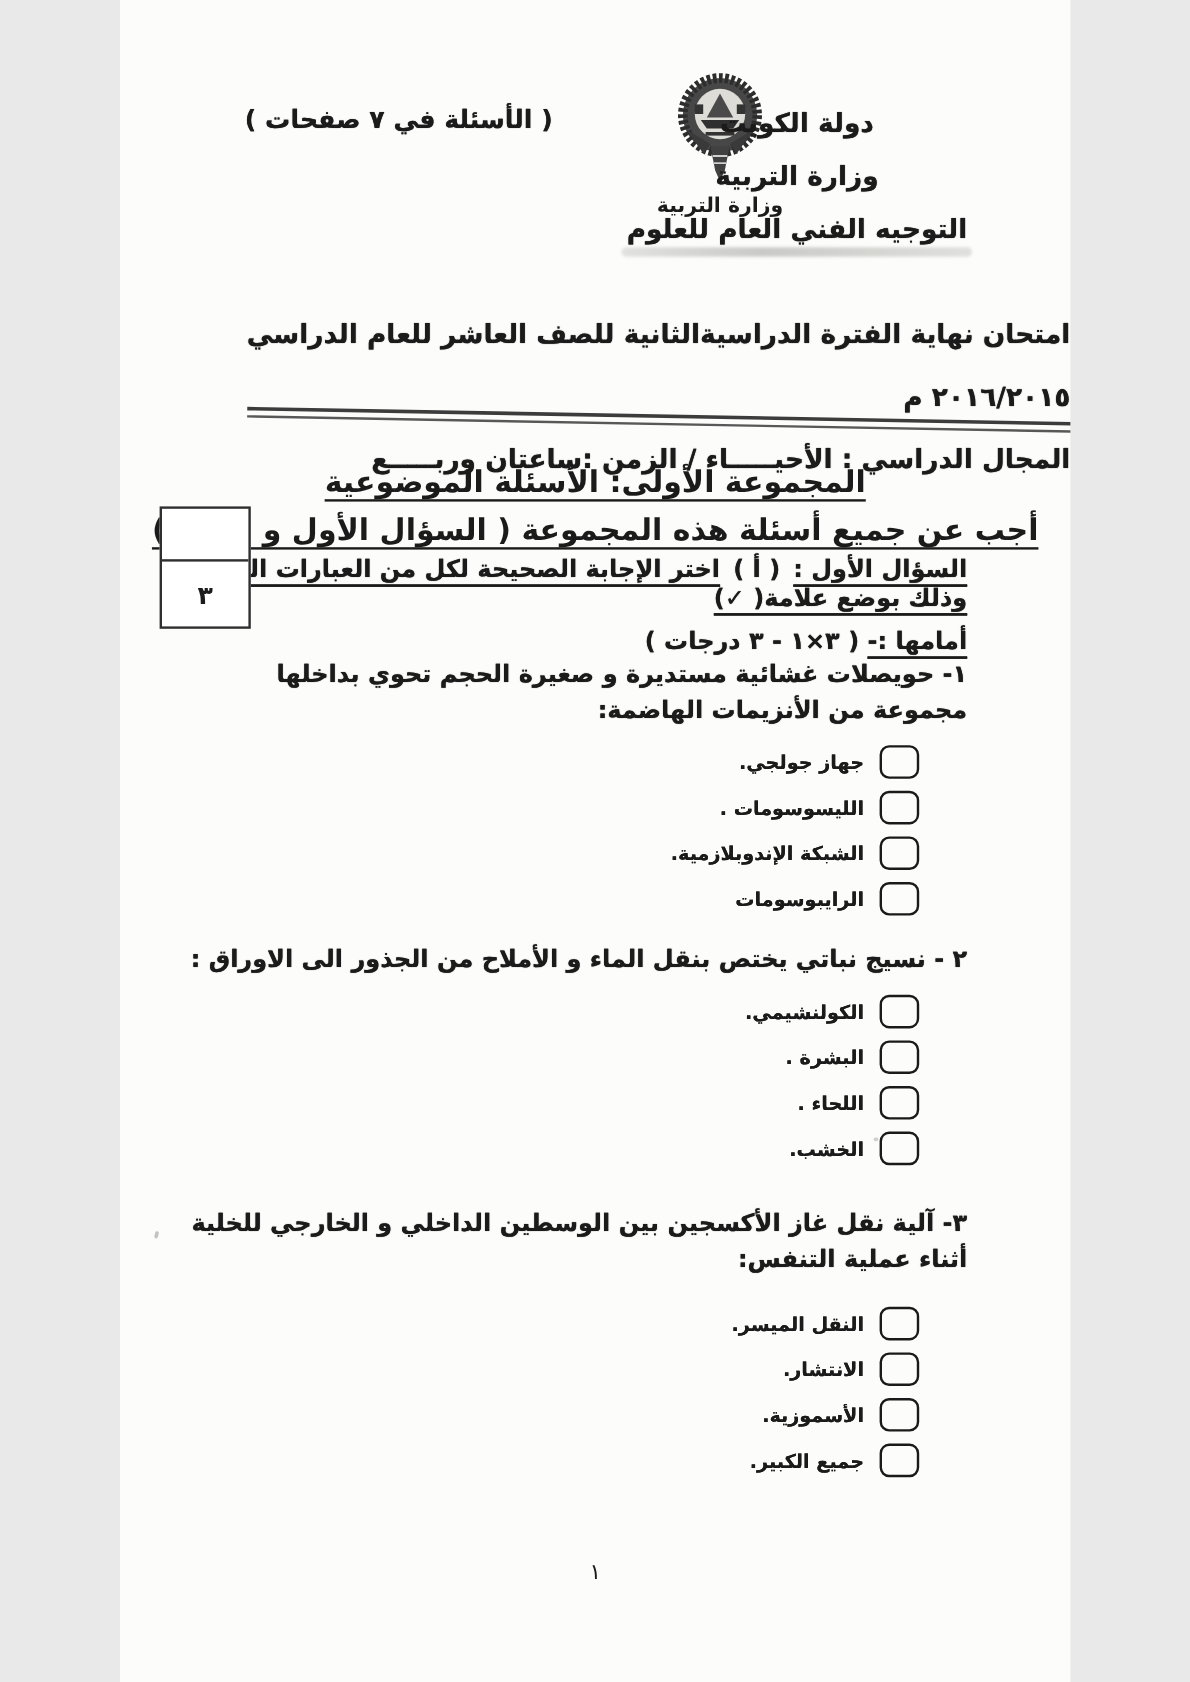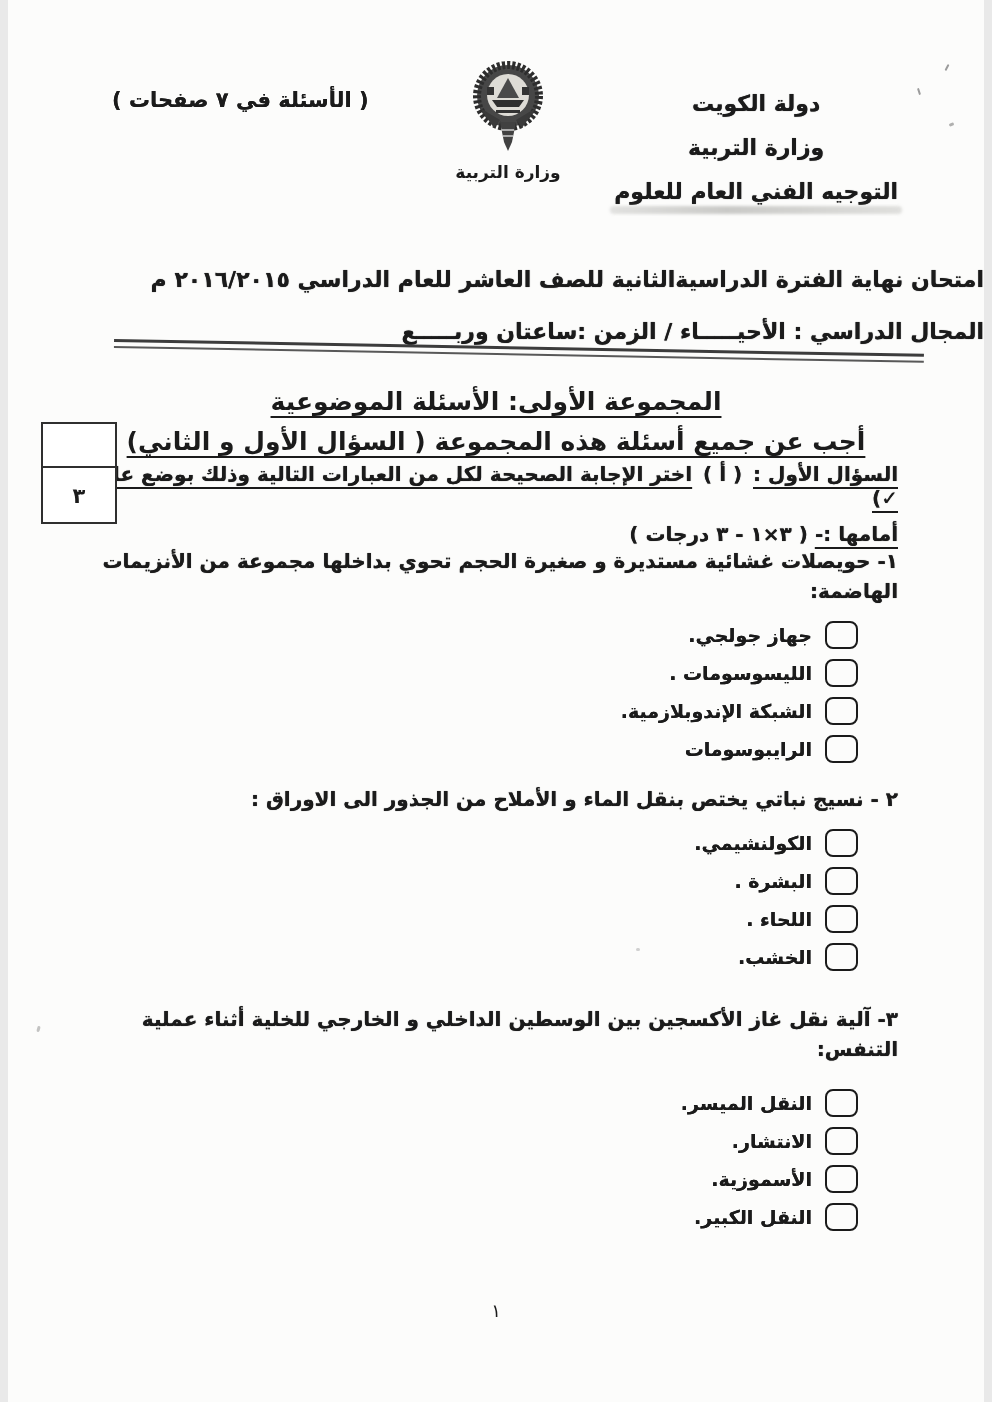--- a/index.html
+++ b/index.html
@@ -1,17 +1,17 @@
 <!DOCTYPE html>
 <html lang="ar"><head>
 <meta charset="utf-8">
 <style>
   html,body{margin:0;padding:0;background:#e9e9e9;}
   .page{
-    position:relative;width:976px;height:1402px;margin:0 auto;
+    position:relative;width:792px;height:1402px;margin:0 auto;
     background:#fcfcfb;color:#1b1b1b;overflow:hidden;
     font-family:"DejaVu Sans",sans-serif;
   }
   
   .stamp{
     position:absolute;top:88px;left:104px;
     font-size:21px;font-weight:bold;direction:rtl;letter-spacing:.5px;
     text-shadow:0 0 .6px #1b1b1b;
   }
   .emblem-wrap{position:absolute;top:58px;left:442px;width:116px;text-align:center;}
@@ -61,21 +61,21 @@
     font-size:21px;font-weight:bold;}
   
   .main{position:absolute;top:546px;right:86px;left:56px;direction:rtl;text-align:right;}
   .qtext{font-size:20px;font-weight:bold;line-height:30px;text-shadow:0 0 .7px #1b1b1b;}
   .opts{margin-top:10px;}
   .opt{display:flex;align-items:center;height:38px;padding-right:40px;gap:13px;}
   .cbx{
     width:33px;height:28px;flex:0 0 auto;background:transparent;
     border:2.5px solid #1a1a1a;border-radius:8px;box-sizing:border-box;
   }
-  .opt-label{font-size:19px;font-weight:bold;text-shadow:0 0 .5px #1b1b1b;}
+  .opt-label{font-size:16px;font-weight:bold;text-shadow:0 0 .5px #1b1b1b;}
   .qblock-2{margin-top:16px;}
   .qblock-3{margin-top:28px;}
   .qblock-3 .opts{margin-top:20px;}
   
   .pagenum{position:absolute;top:1300px;left:0;right:0;text-align:center;font-size:18px;}
   
   .spk{position:absolute;background:#9c9c9c;border-radius:2px;}
   .spk-a{top:64px;left:938px;width:2px;height:7px;transform:rotate(28deg);}
   .spk-b{top:88px;left:910px;width:2px;height:7px;transform:rotate(-18deg);}
   .spk-c{top:122px;left:942px;width:3px;height:5px;transform:rotate(70deg);opacity:.8;}
@@ -199,21 +199,21 @@
         <div class="opt">
           <span class="cbx"></span>
           <span class="opt-label">الانتشار.</span>
         </div>
         <div class="opt">
           <span class="cbx"></span>
           <span class="opt-label">الأسموزية.</span>
         </div>
         <div class="opt">
           <span class="cbx"></span>
-          <span class="opt-label">النقل الكبير.</span>
+          <span class="opt-label">جميع الكبير.</span>
         </div>
       </div>
     </div>
 
   </div>
 
   <div class="pagenum">١</div>
 
   <div class="spk spk-a"></div>
   <div class="spk spk-b"></div>

